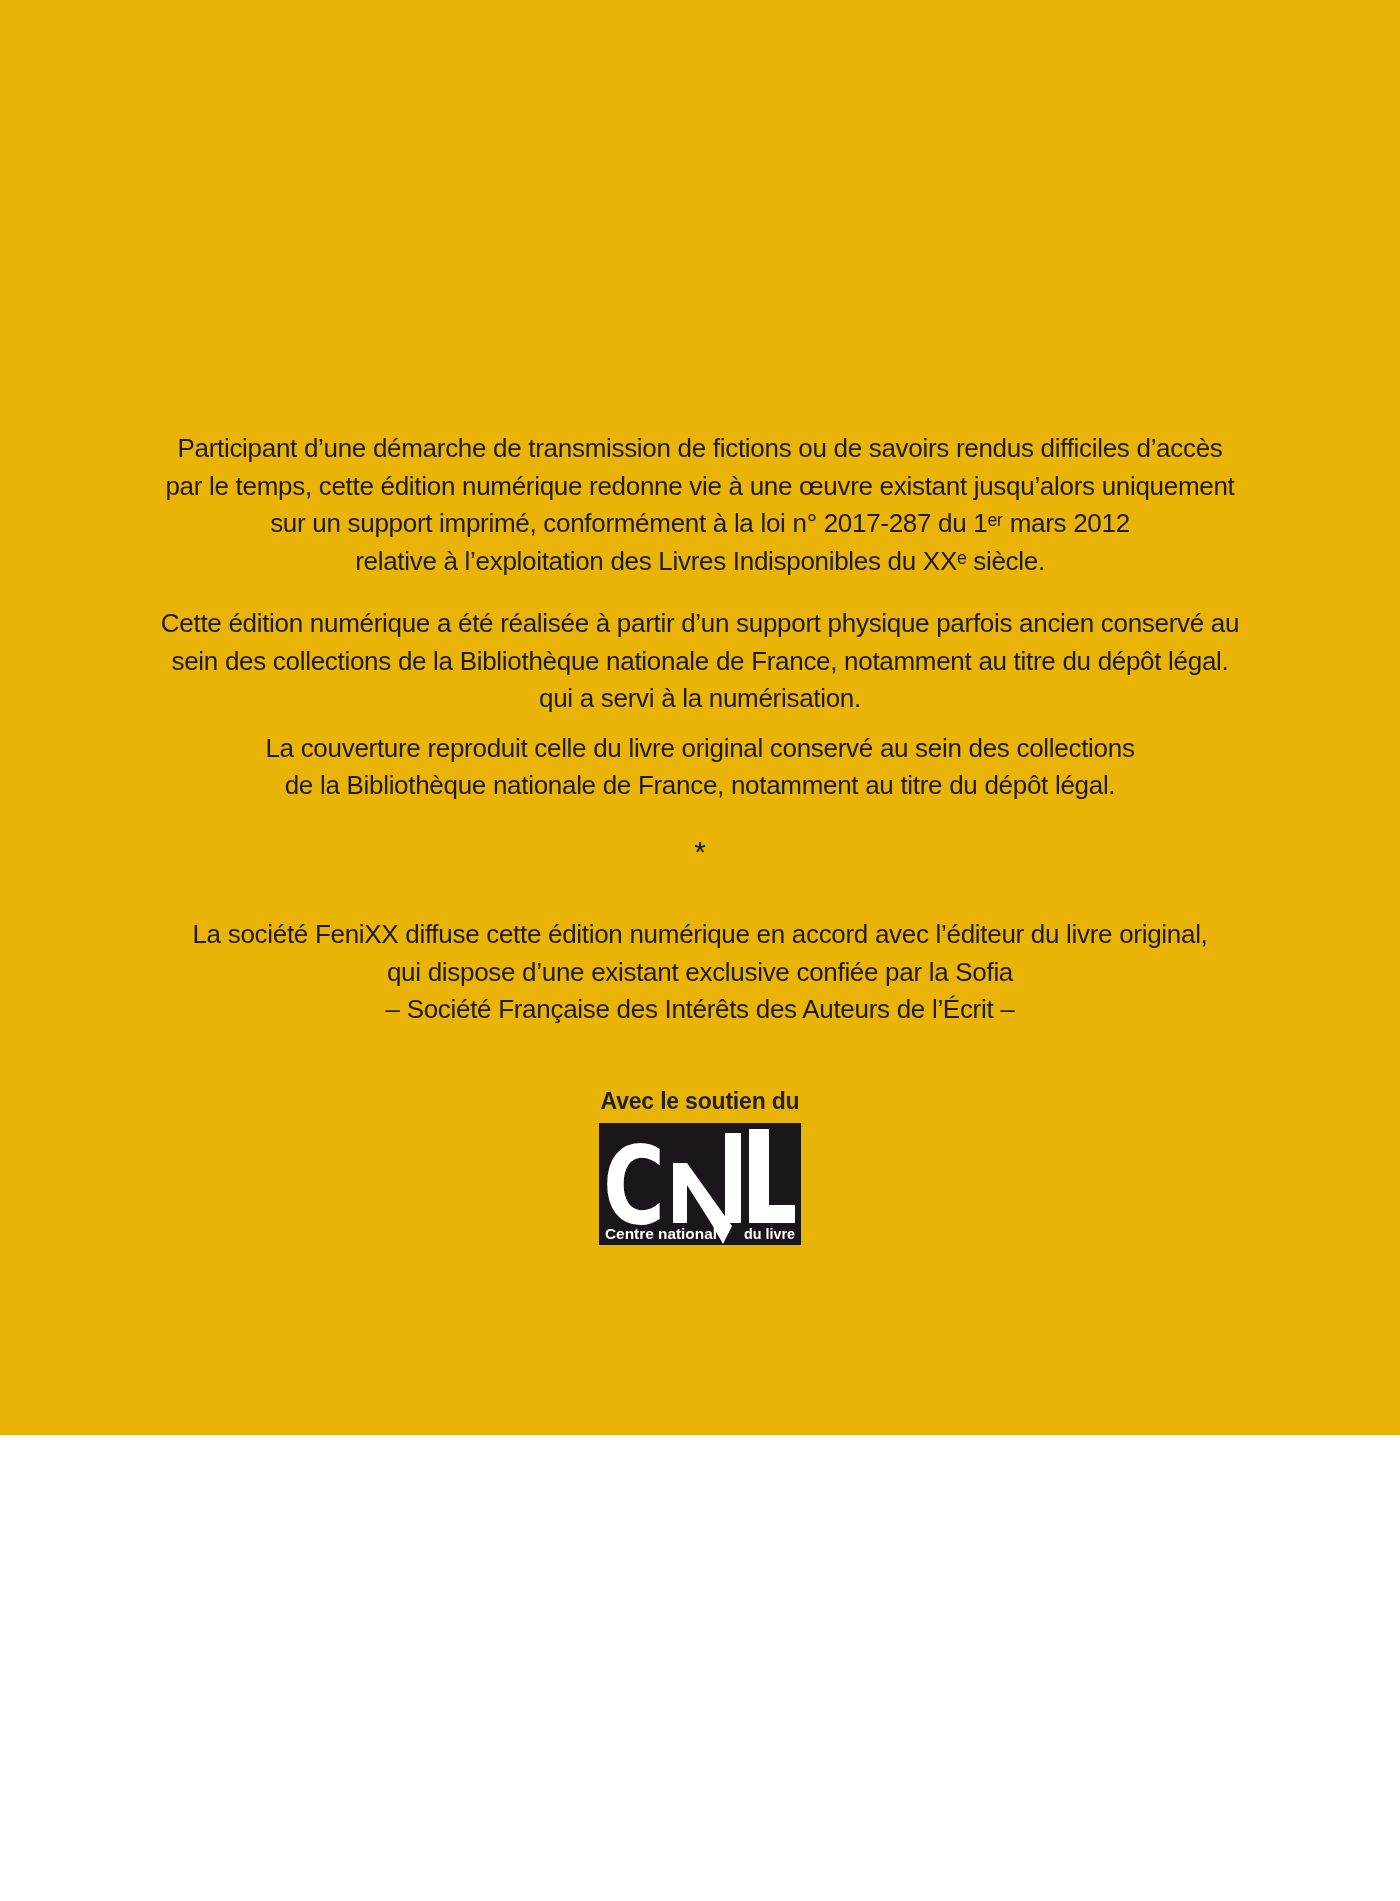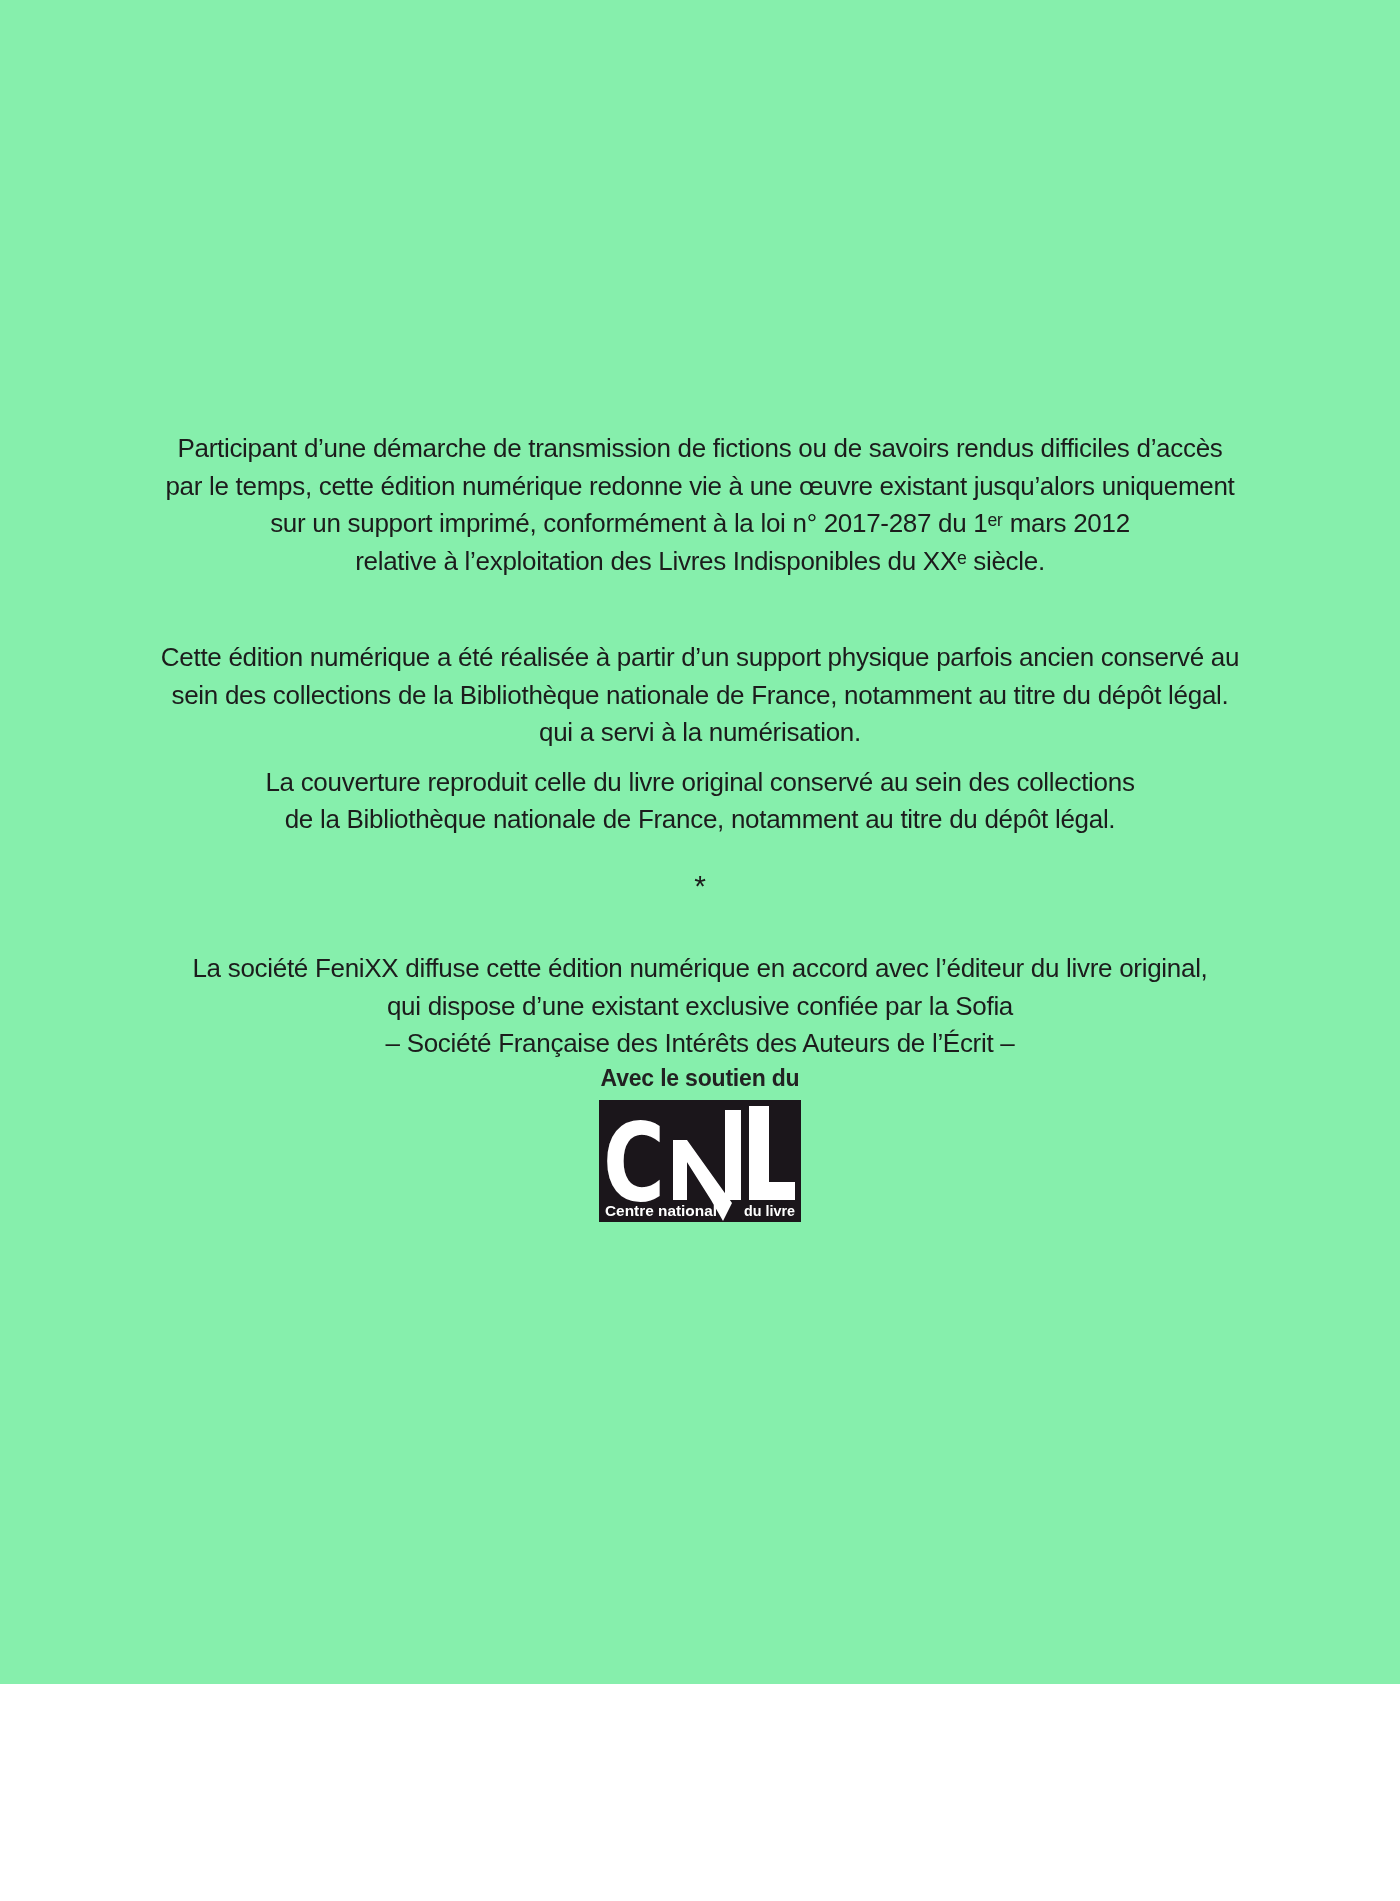--- a/index.html
+++ b/index.html
@@ -1,50 +1,51 @@
 <!DOCTYPE html>
 <html><head>
 <meta charset="utf-8">
 <style>
   html, body { margin: 0; padding: 0; background: #ffffff; }
   .page {
     position: relative;
     width: 1400px;
-    height: 1684px;
-    background: #86efac;
+    height: 1435px;
+    background: #eab308;
     overflow: hidden;
     font-family: "Liberation Sans", "DejaVu Sans", sans-serif;
     color: #1c1c1c;
   }
   .content {
     position: absolute;
     top: 0; left: 0;
     width: 100%;
     text-align: center;
     padding-top: 430px;
     box-sizing: border-box;
   }
   .para { margin: 0; }
   .line {
     display: block;
     white-space: nowrap;
     font-size: 26px;
     line-height: 37.5px;
     letter-spacing: -0.3px;
   }
-  .para-source       { margin-top: 59px; }
+  .para-source       { margin-top: 25px; }
   .para-producer     { margin-top: 22px; }
   .para-cover        { margin-top: 12px; }
   .separator {
     margin-top: 28px;
     font-size: 30px;
     line-height: 37.5px;
   }
   .para-distribution { margin-top: 46px; }
   .support-caption {
+    margin-top: 57px;
     font-size: 23px;
     line-height: 30px;
     font-weight: bold;
     letter-spacing: -0.2px;
     color: #222222;
   }
   .logo-wrap { margin-top: 7px; }
   .logo-wrap svg { display: inline-block; vertical-align: top; }
   .cnl-caption {
     font-family: "Liberation Sans", "DejaVu Sans", sans-serif;

